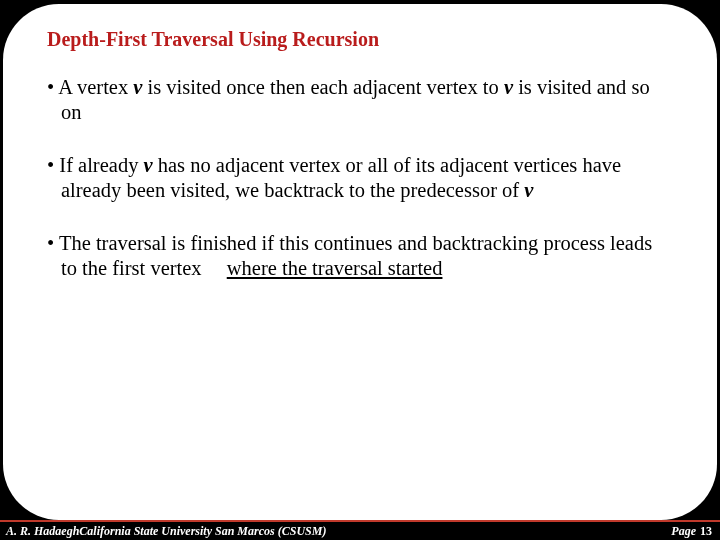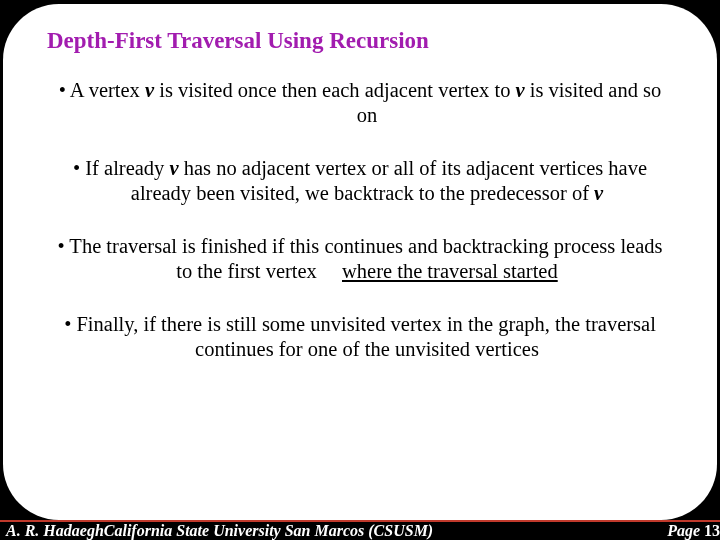--- a/index.html
+++ b/index.html
@@ -15,65 +15,64 @@
     position: absolute;
     top: 4px;
     left: 3px;
     width: 714px;
     height: 516px;
     background: #fff;
     border-radius: 56px;
     padding: 20px 44px 10px 44px;
   }
   .title {
-    color: #a21caf;
-    font-size: 23px;
+    color: #b91c1c;
+    font-size: 20px;
     font-weight: bold;
     margin-bottom: 24px;
     margin-top: 4px;
   }
   .bullets {
     color: #000;
     font-size: 20.5px;
     line-height: 1.22;
   }
   .bullet-item {
     margin-bottom: 28px;
     padding-left: 14px;
     text-indent: -14px;
-    text-align: center;
   }
   .v { font-style: italic; font-weight: bold; }
   .ul { text-decoration: underline; margin-left: 20px; }
   .footer {
     position: absolute;
     bottom: 0;
     left: 0;
     width: 720px;
     height: 20px;
     border-top: 2px solid #c0392b;
     display: flex;
     align-items: center;
     color: #fff;
     font-family: "Times New Roman", Times, serif;
     font-style: italic;
     font-weight: bold;
-    font-size: 16px;
+    font-size: 12px;
   }
   .footer-left {
     flex: 0 0 auto;
     padding-left: 6px;
   }
   .footer-center {
     flex: 1;
     text-align: left;
   }
   .footer-right {
     flex: 0 0 auto;
-    padding-right: 0;
+    padding-right: 8px;
     font-style: italic;
   }
   .footer-right .page-label { color: #fff; }
   .footer-right .page-num { color: #fff; font-style: normal; font-weight: bold; margin-left: 4px;}
 </style>
 </head>
 <body>
 
 <div class="slide">
   <div class="title">Depth-First Traversal Using Recursion</div>
@@ -85,23 +84,20 @@
     </div>
 
     <div class="bullet-item">
       <span>• If already </span><span class="v">v</span><span> has no adjacent vertex or all of its adjacent vertices have already been visited, we backtrack to the predecessor of </span><span class="v">v</span>
     </div>
 
     <div class="bullet-item">
       <span>• The traversal is finished if this continues and backtracking process leads to the first vertex </span><span class="ul">where the traversal started</span>
     </div>
 
-    <div class="bullet-item">
-      <span>• Finally, if there is still some unvisited vertex in the graph, the traversal continues for one of the unvisited vertices</span>
-    </div>
 
   </div>
 </div>
 
 <div class="footer">
   <div class="footer-left">A. R. Hadaegh</div>
   <div class="footer-center">California State University San Marcos (CSUSM)</div>
   <div class="footer-right">
     <span class="page-label">Page</span><span class="page-num">13</span>
   </div>

